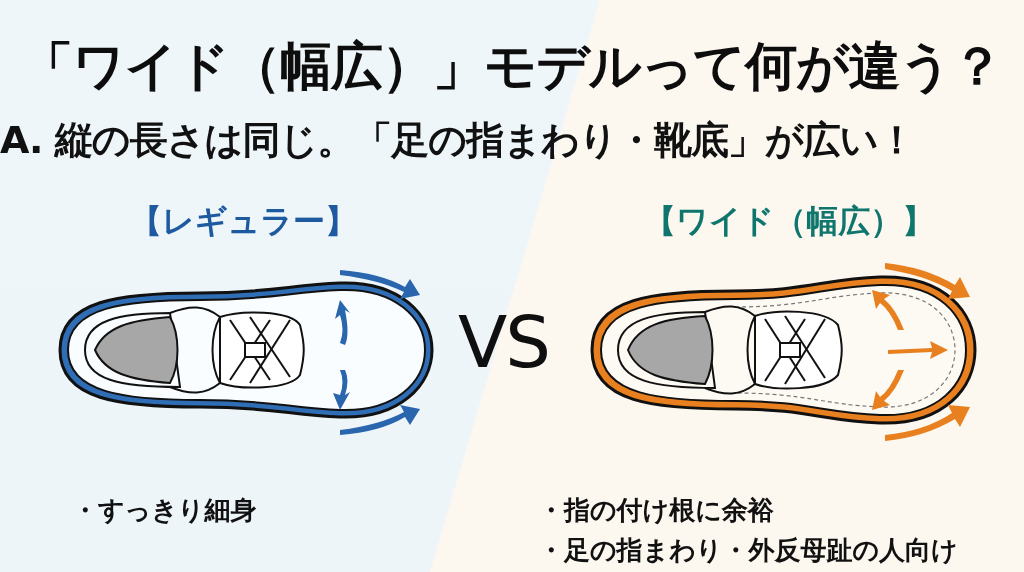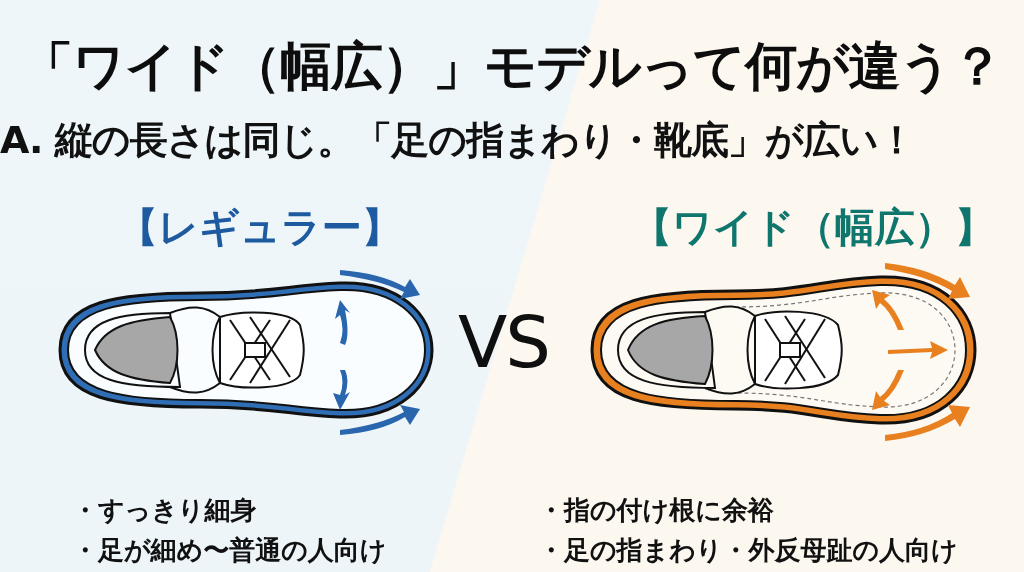--- a/index.html
+++ b/index.html
@@ -22,21 +22,21 @@
     position: absolute; left: 0; width: 1024px; top: 32px;
     text-align: center; font-weight: bold; font-size: 52px; color: #0d0d0d;
     letter-spacing: -1px; white-space: nowrap;
   }
   .subtitle {
     position: absolute; left: 0; width: 836px; top: 115px;
     text-align: center; font-weight: bold; font-size: 38px; color: #111;
     letter-spacing: -1px; white-space: nowrap;
   }
   .label {
-    position: absolute; top: 200px; font-weight: bold; font-size: 40px; white-space: nowrap;
+    position: absolute; top: 200px; font-weight: bold; font-size: 32px; white-space: nowrap; margin-left: 12px;
   }
   .label.regular { left: 118px; color: #1e5aa0; }
   .label.wide { left: 632px; color: #0f766e; }
   .shoe { position: absolute; top: 255px; }
   .shoe.regular { left: 40px; }
   .shoe.wide { left: 570px; }
   .vs {
     position: absolute; left: 458px; top: 300px; font-weight: normal; font-size: 72px;
     color: #0f0f0f; letter-spacing: -2px;
   }
@@ -107,18 +107,17 @@
     <path d="M315,8 Q355,12 385,30 L390,22 L400,42 L378,44 L382,36 Q355,20 315,14 Z"></path>
     <path d="M315,186 Q355,182 385,164 L390,172 L400,152 L378,150 L382,158 Q355,176 315,180 Z"></path>
     <path d="M318,95 L362,93 L360,86 L378,95 L360,104 L362,97 L318,99 Z"></path>
     <path d="M328,75 Q320,55 310,48 L306,54 L302,35 L320,40 L314,44 Q326,54 334,75 Z"></path>
     <path d="M328,115 Q320,135 310,142 L306,136 L302,155 L320,150 L314,146 Q326,136 334,115 Z"></path>
   </g>
 </svg>
 
 <div class="bullets regular">
   <div>すっきり細身</div>
-  <div>足が細め〜普通の人向け</div>
 </div>
 <div class="bullets wide">
   <div>指の付け根に余裕</div>
   <div>足の指まわり・外反母趾の人向け</div>
 </div>
 
 </body></html>

